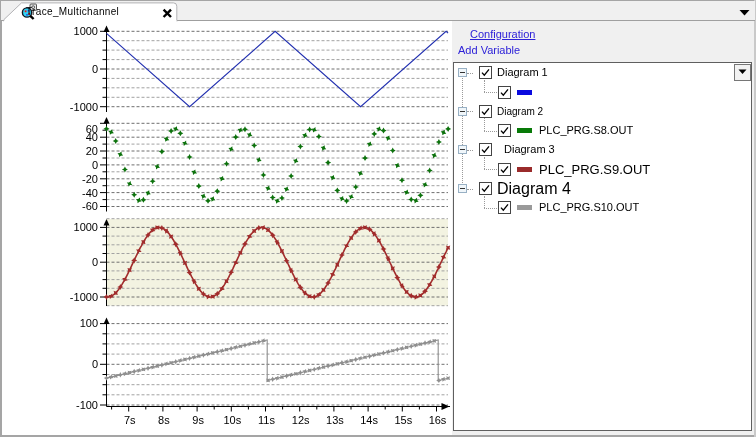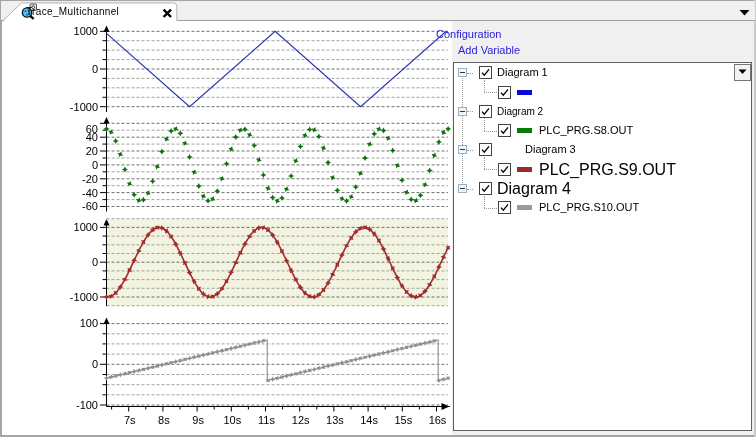--- a/index.html
+++ b/index.html
@@ -401,21 +401,21 @@
   <div class="abs" style="left:26px;top:0;width:120px;height:21px;line-height:23px;font-size:10px;font-weight:normal;letter-spacing:0.35px;color:#000">Trace_Multichannel</div>
   <svg class="abs" style="left:162px;top:8px" width="11" height="11">
     <path d="M1.6,1.6 L9,9 M9,1.6 L1.6,9" stroke="#000" stroke-width="2.4"></path>
   </svg>
 
   <svg class="abs" style="left:739px;top:9px" width="12" height="8">
     <path d="M0.5,1 L10.5,1 L5.5,6.5 Z" fill="#000"></path>
   </svg>
 
   <div class="abs" style="left:452px;top:21px;width:302px;height:414px;background:#f0f0f0"></div>
-  <div class="abs" style="left:436px;top:27.5px;font-size:11px;color:#2d21d8;">Configuration</div>
+  <div class="abs" style="left:470px;top:27.5px;font-size:11px;color:#2d21d8;text-decoration:underline">Configuration</div>
   <div class="abs" style="left:458px;top:43.5px;font-size:11px;color:#2d21d8;">Add Variable</div>
 
   <div class="abs" style="left:452.5px;top:62px;width:299px;height:369px;background:#fff;border:1px solid #5f5f5f;box-sizing:border-box"></div>
 
   <div class="abs" style="left:734px;top:64px;width:17px;height:16.5px;background:#f2f2f2;border:1px solid #767676;box-sizing:border-box"></div>
   <svg class="abs" style="left:738px;top:69px" width="10" height="7">
     <path d="M0.5,0.5 L8.5,0.5 L4.5,5 Z" fill="#000"></path>
   </svg>
 <div style="position:absolute;left:462px;top:73px;height:116px;border-left:1px dotted #9a9a9a"></div>
 <div style="position:absolute;left:458px;top:68.2px;width:9px;height:9px;background:#f0f6fa;border:1px solid #98b0c4;box-sizing:border-box"></div>
@@ -449,29 +449,29 @@
     </svg>
 <div style="position:absolute;left:517px;top:128.1px;width:15px;height:5px;background:#087a08"></div>
 <div style="position:absolute;left:539px;top:123.1px;font-size:11px;line-height:15px">PLC_PRG.S8.OUT</div>
 <div style="position:absolute;left:458px;top:145.4px;width:9px;height:9px;background:#f0f6fa;border:1px solid #98b0c4;box-sizing:border-box"></div>
 <div style="position:absolute;left:460px;top:149.4px;width:5px;height:1px;background:#333"></div>
 <div style="position:absolute;left:467px;top:149.9px;width:6px;border-top:1px dotted #9a9a9a"></div>
 <svg style="position:absolute;left:479px;top:143.4px" width="13" height="13">
       <rect x="0.5" y="0.5" width="12" height="12" fill="#fff" stroke="#444"></rect>
       <path d="M3,6.6 L5.3,9.2 L10,3.4" fill="none" stroke="#000" stroke-width="1.3"></path>
     </svg>
-<div style="position:absolute;left:525px;top:142.4px;font-size:11px;line-height:15px">Diagram 3</div>
+<div style="position:absolute;left:504px;top:142.4px;font-size:11px;line-height:15px">Diagram 3</div>
 <div style="position:absolute;left:484px;top:156.9px;height:12.3px;border-left:1px dotted #9a9a9a"></div>
 <div style="position:absolute;left:484px;top:169.2px;width:13px;border-top:1px dotted #9a9a9a"></div>
 <svg style="position:absolute;left:498px;top:162.7px" width="13" height="13">
       <rect x="0.5" y="0.5" width="12" height="12" fill="#fff" stroke="#444"></rect>
       <path d="M3,6.6 L5.3,9.2 L10,3.4" fill="none" stroke="#000" stroke-width="1.3"></path>
     </svg>
 <div style="position:absolute;left:517px;top:166.7px;width:15px;height:5px;background:#9a2b2b"></div>
-<div style="position:absolute;left:539px;top:161.7px;font-size:16px;line-height:15px">PLC_PRG.S9.OUT</div>
+<div style="position:absolute;left:539px;top:161.7px;font-size:13px;line-height:15px">PLC_PRG.S9.OUT</div>
 <div style="position:absolute;left:458px;top:184.0px;width:9px;height:9px;background:#f0f6fa;border:1px solid #98b0c4;box-sizing:border-box"></div>
 <div style="position:absolute;left:460px;top:188.0px;width:5px;height:1px;background:#333"></div>
 <div style="position:absolute;left:467px;top:188.5px;width:6px;border-top:1px dotted #9a9a9a"></div>
 <svg style="position:absolute;left:479px;top:182.0px" width="13" height="13">
       <rect x="0.5" y="0.5" width="12" height="12" fill="#fff" stroke="#444"></rect>
       <path d="M3,6.6 L5.3,9.2 L10,3.4" fill="none" stroke="#000" stroke-width="1.3"></path>
     </svg>
 <div style="position:absolute;left:497px;top:181.0px;font-size:16px;line-height:15px">Diagram 4</div>
 <div style="position:absolute;left:484px;top:195.5px;height:12.3px;border-left:1px dotted #9a9a9a"></div>
 <div style="position:absolute;left:484px;top:207.8px;width:13px;border-top:1px dotted #9a9a9a"></div>

